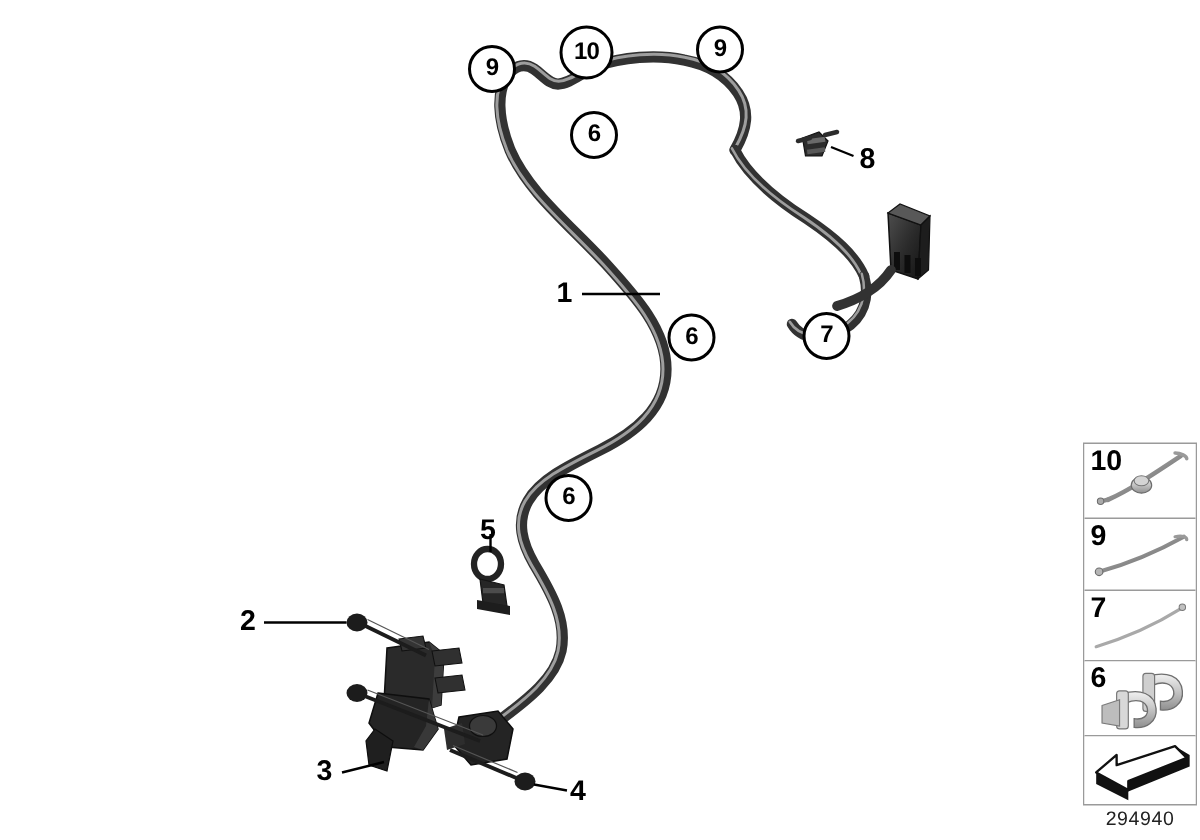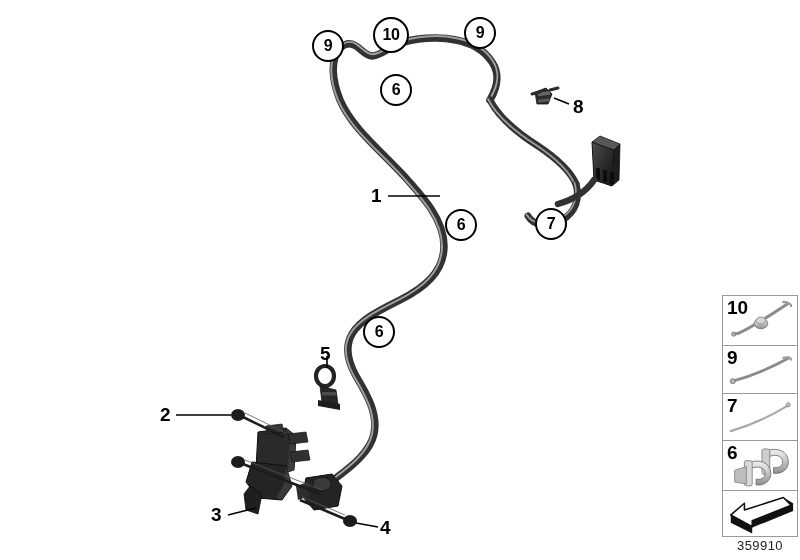--- a/index.html
+++ b/index.html
@@ -262,15 +262,15 @@
     </div>
 
     <div class="legend-cell" style="height:45px;">
       <svg class="legend-art" viewBox="0 0 76 45">
         <path d="M8,24 L22,12 L22,19 L62,6 L70,14 L30,30 L30,36 Z" fill="#ffffff" stroke="#111" stroke-width="1.6" stroke-linejoin="round"></path>
         <path d="M62,6 L70,14 L30,30 L30,36 L8,24 L8,32 L30,43 L30,37 L72,20 L72,12 Z" fill="#111111"></path>
       </svg>
     </div>
   </div>
 
-  <div id="partnumber">359910</div>
+  <div id="partnumber">294940</div>
 
 </div>
 
 </body></html>

